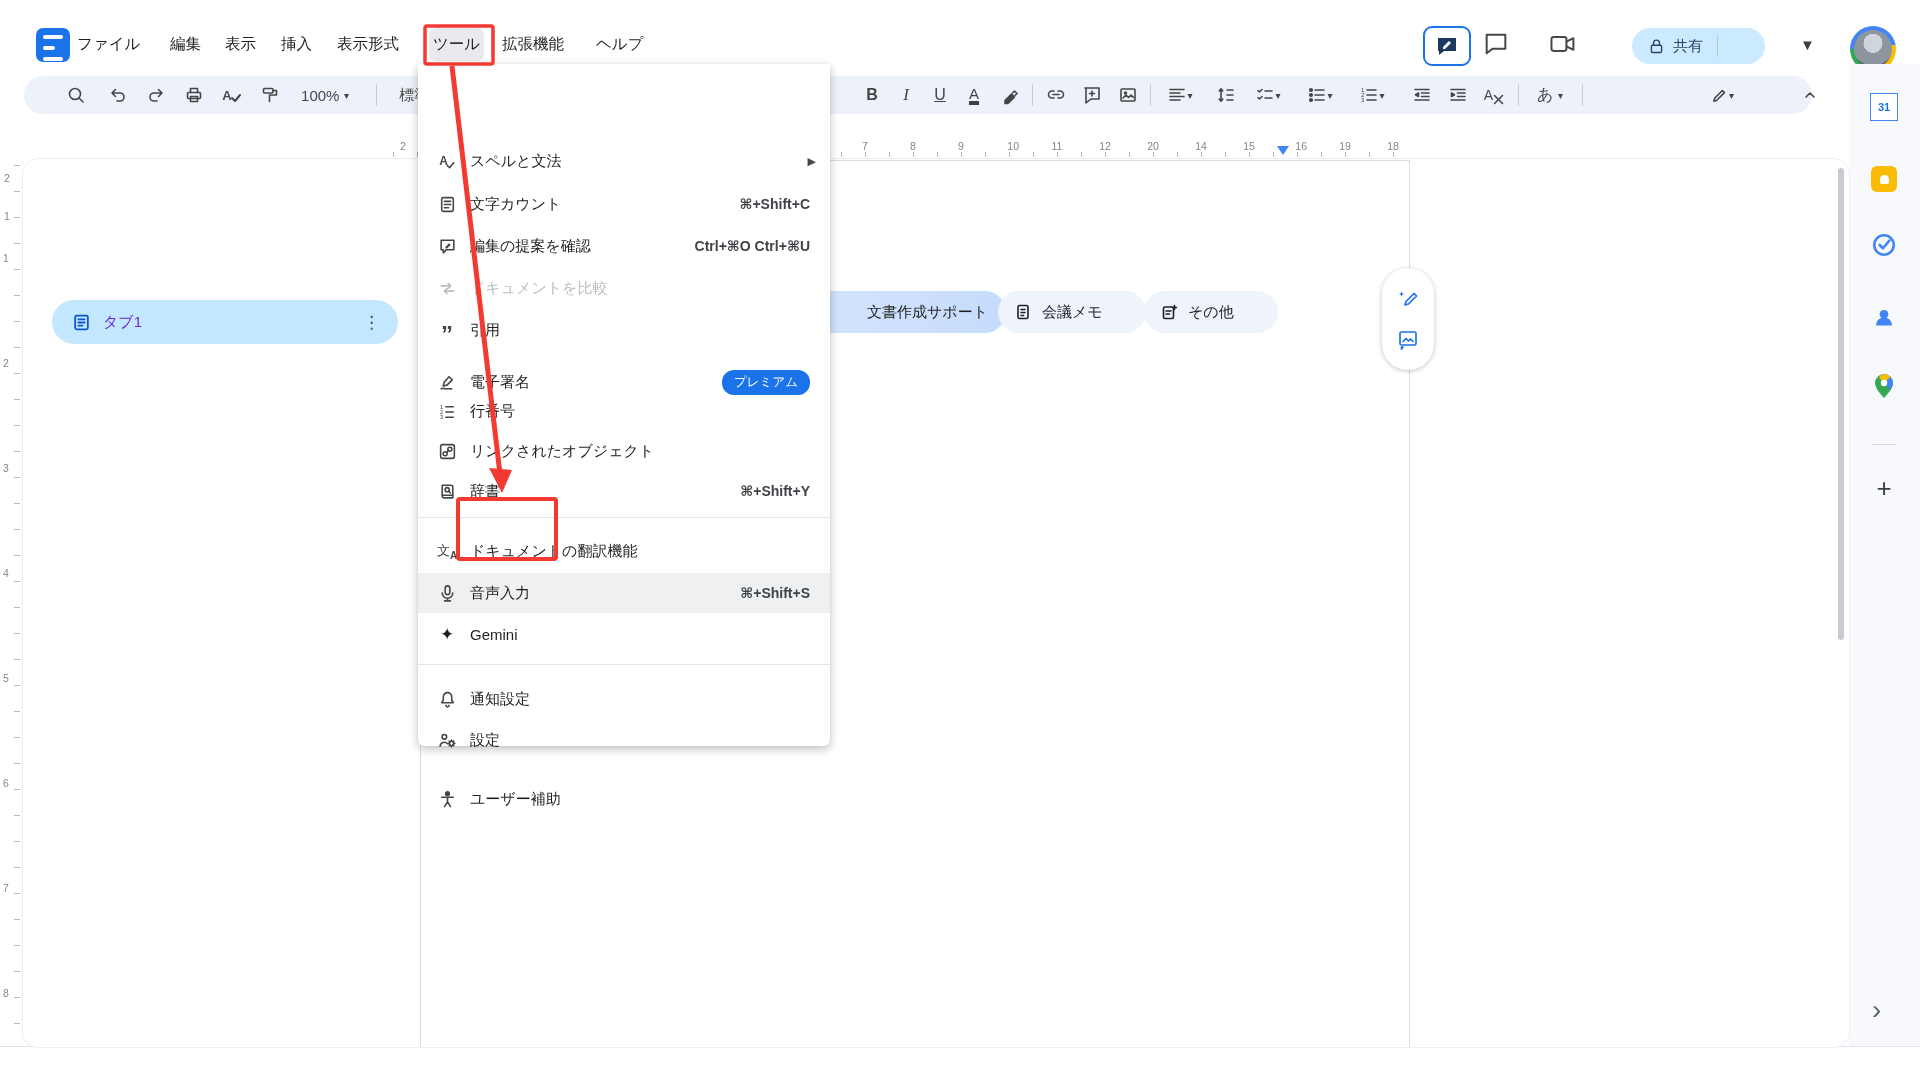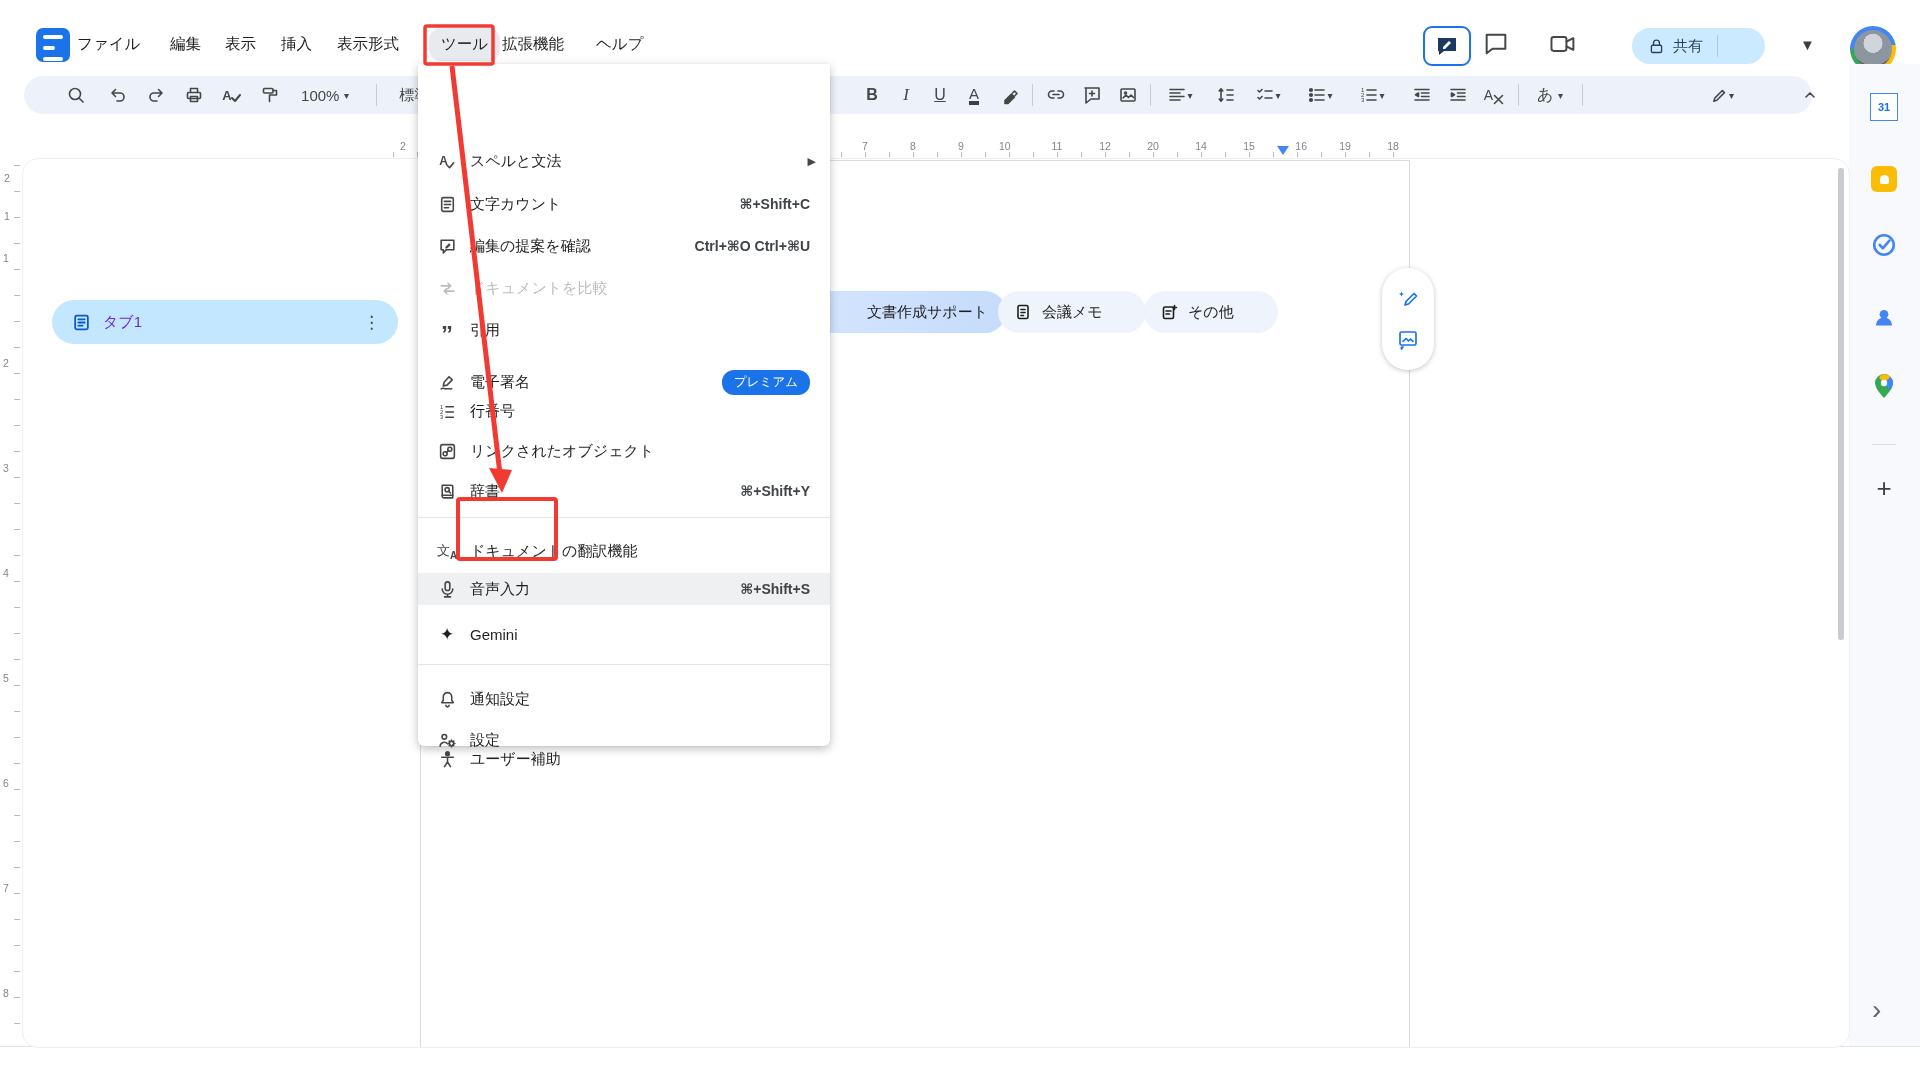--- a/index.html
+++ b/index.html
@@ -40,21 +40,21 @@
   .sb-add{left:374px;top:246px;font-size:24px;color:#444746;}
   .tabpill{left:52px;top:300px;width:346px;height:44px;background:#c2e7ff;border-radius:22px;display:flex;align-items:center;z-index:2;}
   .tabpill svg{stroke:#0b57d0;fill:none;stroke-width:1.7;stroke-linecap:round;margin:0 12px 0 20px;}
   .tab-label{font-size:15px;color:#6d28d9;flex:1;}
   .kebab{font-size:17px;color:#444746;margin-right:18px;letter-spacing:0;}
   .helper{left:66px;font-size:13.5px;font-style:italic;color:#7a7e83;}
   
   .popup{left:418px;top:64px;width:412px;height:682px;background:#fff;border-radius:0 0 6px 6px;z-index:50;
          box-shadow:0 3px 10px rgba(0,0,0,.25),0 0 1px rgba(0,0,0,.15);}
   .mrow{position:absolute;left:0;width:412px;height:34px;display:flex;align-items:center;}
-  .mrow.hl{background:#eef0f1;height:32px;}
+  .mrow.hl{background:#eef0f1;height:40px;}
   .mico{position:absolute;left:18px;width:22px;height:22px;display:flex;align-items:center;justify-content:center;}
   .mico svg{stroke:#444746;fill:none;stroke-width:1.5;stroke-linecap:round;stroke-linejoin:round;}
   .mlabel{position:absolute;left:52px;font-size:15px;color:#1f1f1f;white-space:nowrap;}
   .mshort{position:absolute;right:20px;font-size:14px;font-weight:600;color:#3f4347;white-space:nowrap;}
   .msub{position:absolute;right:14px;font-size:11px;color:#444746;}
   .mdivider{position:absolute;left:0;width:412px;height:1px;background:#e3e5e8;}
   .disabled .mlabel{color:#b9bdc1;}
   .disabled .mico svg{stroke:#b9bdc1;}
   .badge{position:absolute;right:20px;background:#1a73e8;color:#fff;font-size:12.5px;padding:4px 12px;border-radius:12px;}
   
@@ -82,21 +82,21 @@
 <div class="abs logo">
     <i></i>
     <i class="s"></i>
     <i></i>
   </div>
 <span class="menubar-item" style="left:77px">ファイル</span>
 <span class="menubar-item" style="left:170px">編集</span>
 <span class="menubar-item" style="left:225px">表示</span>
 <span class="menubar-item" style="left:281px">挿入</span>
 <span class="menubar-item" style="left:337px">表示形式</span>
-<span class="menubar-item" style="left:437px;background:#e9eaee;padding:6px 12px;margin:-6px -8px;border-radius:12px">ツール</span>
+<span class="menubar-item" style="left:437px;background:#e9eaee;padding:6px 4px;margin:-6px -8px;border-radius:7px">ツール</span>
 <span class="menubar-item" style="left:502px">拡張機能</span>
 <span class="menubar-item" style="left:596px">ヘルプ</span>
 
 <div class="abs mode-btn">
   <svg width="24" height="24" viewBox="0 0 24 24">
     <path d="M3 4h18v13H9l-5 4v-4H3z" fill="#1c3a5f" stroke="none"></path>
     <path d="M8 13l6-6 2 2-6 6h-2z" fill="#fff" stroke="none"></path>
   </svg>
 </div>
 <div class="tr-ic" style="left:1482px">
@@ -272,21 +272,21 @@
         <path d="M6 12l4-4 4 4"></path>
       </svg>
     </div>
 </div>
 
 <span class="abs ruler-num" style="left:400px;top:140px">2</span>
 <div class="abs" style="left:855px;top:140px;width:548px;display:flex;justify-content:space-between">
     <span class="ruler-num" style="width:20px;text-align:center">7</span>
     <span class="ruler-num" style="width:20px;text-align:center">8</span>
     <span class="ruler-num" style="width:20px;text-align:center">9</span>
-    <span class="ruler-num" style="width:20px;text-align:left">10</span>
+    <span class="ruler-num" style="width:20px;text-align:right">10</span>
     <span class="ruler-num" style="width:20px;text-align:center">11</span>
     <span class="ruler-num" style="width:20px;text-align:center">12</span>
     <span class="ruler-num" style="width:20px;text-align:center">20</span>
     <span class="ruler-num" style="width:20px;text-align:center">14</span>
     <span class="ruler-num" style="width:20px;text-align:center">15</span>
     <span class="ruler-num" style="width:20px;text-align:right">16</span>
     <span class="ruler-num" style="width:20px;text-align:center">19</span>
     <span class="ruler-num" style="width:20px;text-align:center">18</span>
   </div>
 <div class="hticks" style="left:393px;top:152px;width:25px"></div>
@@ -504,21 +504,21 @@
       <svg width="19" height="19" viewBox="0 0 18 18">
           <circle cx="6" cy="5.5" r="2.2"></circle>
           <path d="M2 14.5a4 4 0 0 1 7-2.5"></path>
           <circle cx="12.8" cy="11.8" r="2.1"></circle>
           <path d="M12.8 8.6v1.1M12.8 13.9v1.1M9.7 11.8h1.1M14.9 11.8H16M10.6 9.6l.8.8M14.2 13.2l.8.8M15 9.6l-.8.8M11.4 13.2l-.8.8"></path>
         </svg>
       </span>
     <span class="mlabel">設定</span>
   </div>
 
-  <div class="mrow" style="top:678px">
+  <div class="mrow" style="top:718px">
     <span class="mico">
       <svg width="19" height="19" viewBox="0 0 18 18">
           <circle cx="9" cy="3.5" r="1.7" fill="#444746"></circle>
           <path d="M3.5 6.8h11M9 6.8v4.4M9 11.2l-2.8 4.6M9 11.2l2.8 4.6"></path>
         </svg>
       </span>
     <span class="mlabel">ユーザー補助</span>
   </div>
 </div>
 

